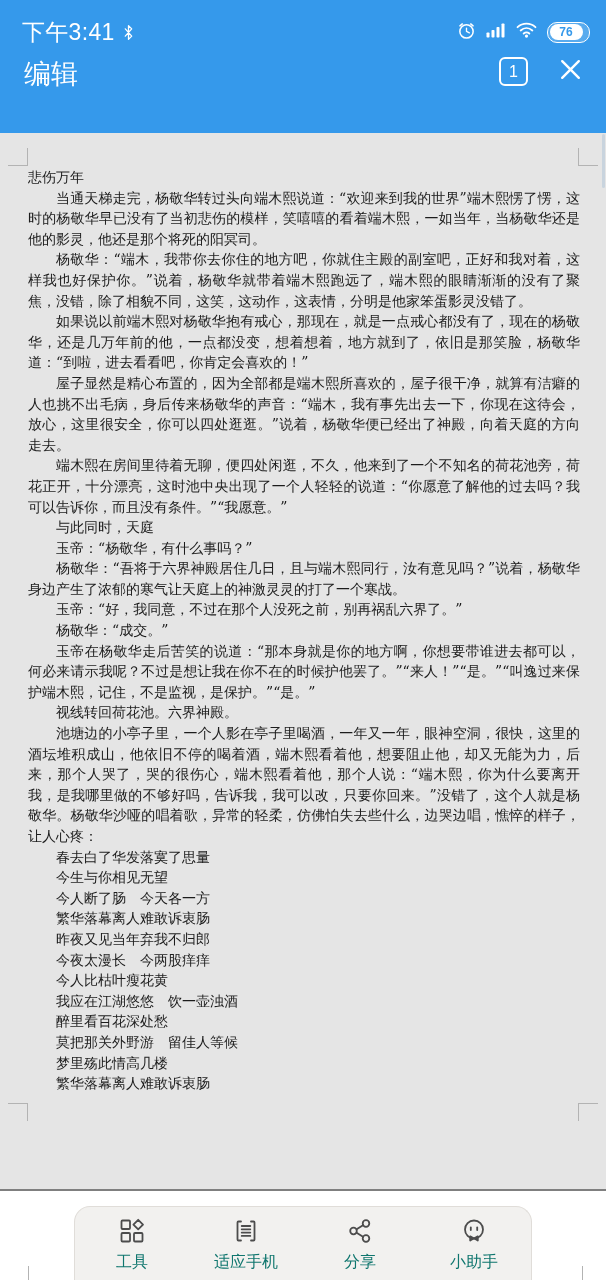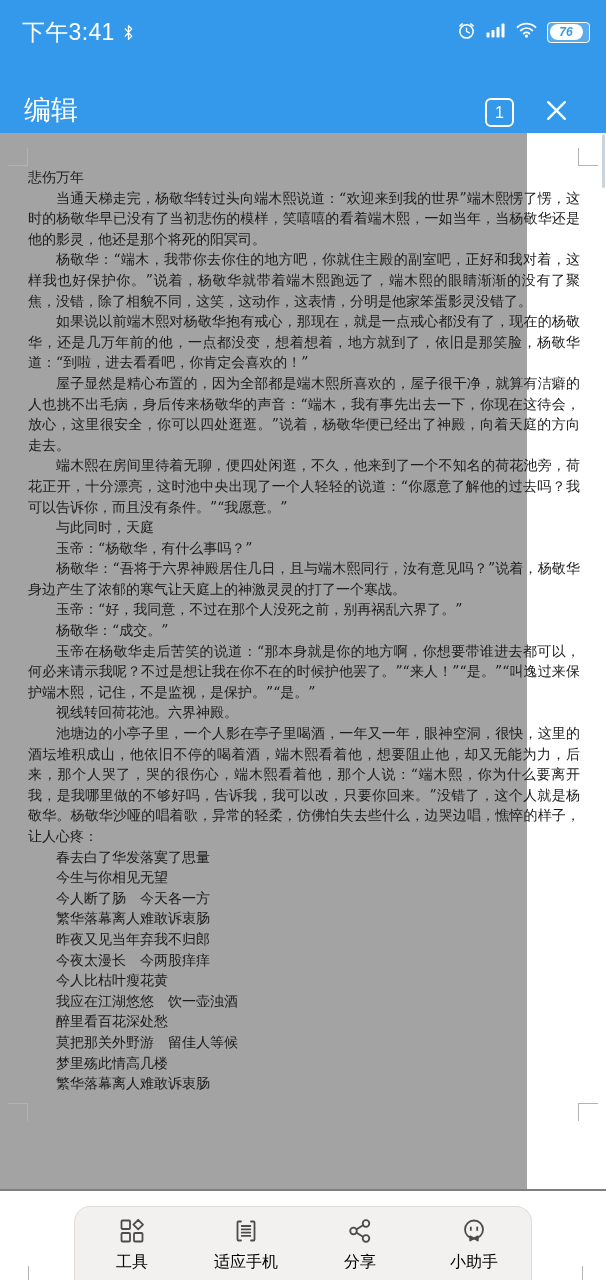--- a/index.html
+++ b/index.html
@@ -15,45 +15,45 @@
     background:#3599eb; color:#fff;
   }
   .status-row {
     display:flex; align-items:center; height:54px; padding:10px 16px 0 22px;
   }
   .time { font-size:23px; letter-spacing:0.3px; }
   .bt { margin-left:8px; display:flex; align-items:center; }
   .status-right { margin-left:auto; display:flex; align-items:center; gap:10px; }
 
   .battery {
-    width:43px; height:21px; border:1.5px solid #fff; border-radius:4px;
-    position:relative; background:rgba(255,255,255,0.18);font-style:italic;
+    width:43px; height:21px; border:1.5px solid #fff; border-radius:10px;
+    position:relative; background:rgba(255,255,255,0.18);
   }
   .battery-fill {
     position:absolute; left:1.5px; top:1.5px; bottom:1.5px; width:33px;
     background:#fff; border-radius:8px;
     display:flex; align-items:center; justify-content:center;
     font-size:12px; font-weight:bold; color:#3599eb;
   }
 
   .header-row {
-    display:flex; align-items:flex-end; height:72px; padding:0 36px 0 24px; margin-top:2px;
+    display:flex; align-items:flex-start; height:72px; padding:0 22px 0 24px; margin-top:2px;
   }
   .edit-title { font-size:27px; font-weight:400; }
   .header-right { margin-left:auto; display:flex; align-items:center; gap:29px; }
   .page-badge {
     width:29px; height:29px; border:2px solid #fff; border-radius:6px;
     display:flex; align-items:center; justify-content:center;
     font-size:16px; color:#fff;
   }
 
   
   .doc-page {
-    position:absolute; top:133px; left:0; width:527px; height:1056px;
-    background:#a3a3a3;
+    position:absolute; top:133px; left:0; width:606px; height:1056px;
+    background:#e5e5e5;
   }
   .text-block {
     position:absolute; left:28px; top:34px; width:552px;
     font-family:"DejaVu Serif", serif;
     font-size:14px; line-height:20.6px; color:#1c1c1c;
     text-align:justify;
   }
   .doc-title { text-indent:0; }
   .para { text-indent:2em; }
   .lyric { text-indent:2em; text-align:left; }
@@ -82,21 +82,21 @@
     position:absolute; left:74px; top:1206px; width:458px; height:74px;
     background:#f2f1ef; border:1px solid #e0ddd9; border-bottom:none;
     border-radius:16px 16px 0 0;
     display:flex;
   }
   .tool-btn {
     flex:1; display:flex; flex-direction:column; align-items:center;
     padding-top:10px; gap:4px; cursor:pointer;
   }
   .tool-icon svg { stroke:#4c4c4c; fill:none; stroke-width:1.8; stroke-linecap:round; stroke-linejoin:round; }
-  .tool-label { font-size:16px; color:#000000; line-height:18px; }
+  .tool-label { font-size:16px; color:#0f766e; line-height:18px; }
 
   .white-icon { stroke:#fff; fill:none; stroke-linecap:round; stroke-linejoin:round; }
 </style>
 </head>
 <body>
 
 <div class="appbar">
   <div class="status-row">
     <span class="time">下午3:41</span>
     <span class="bt">

